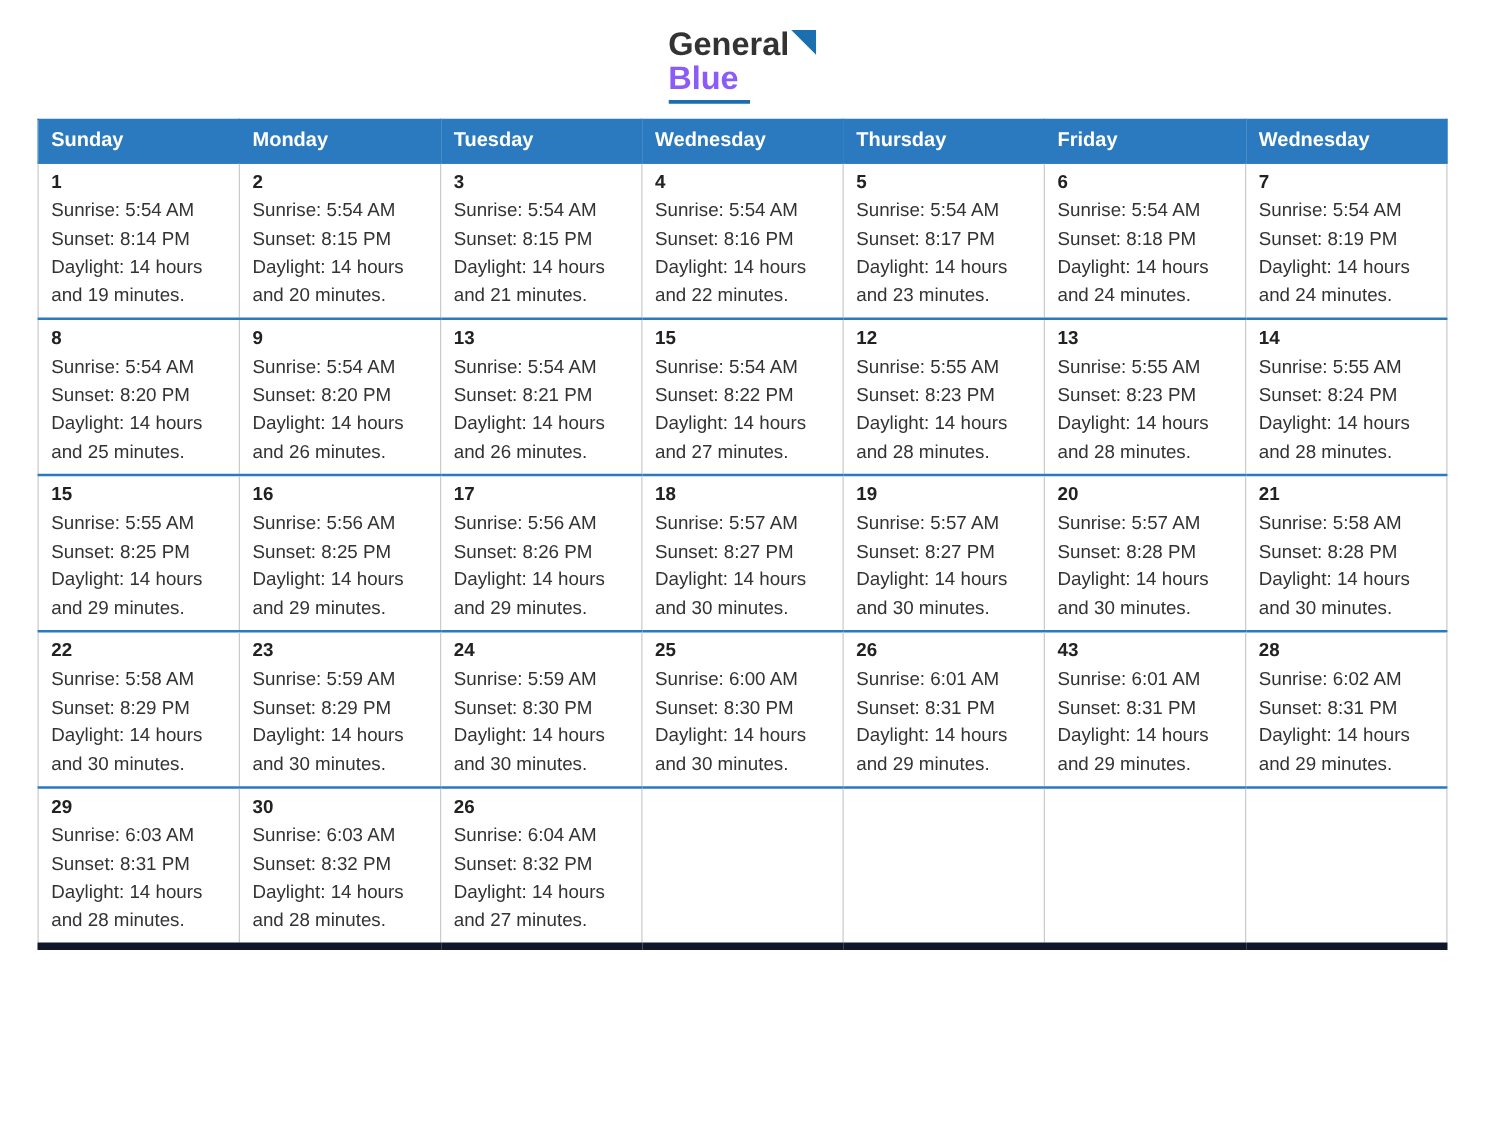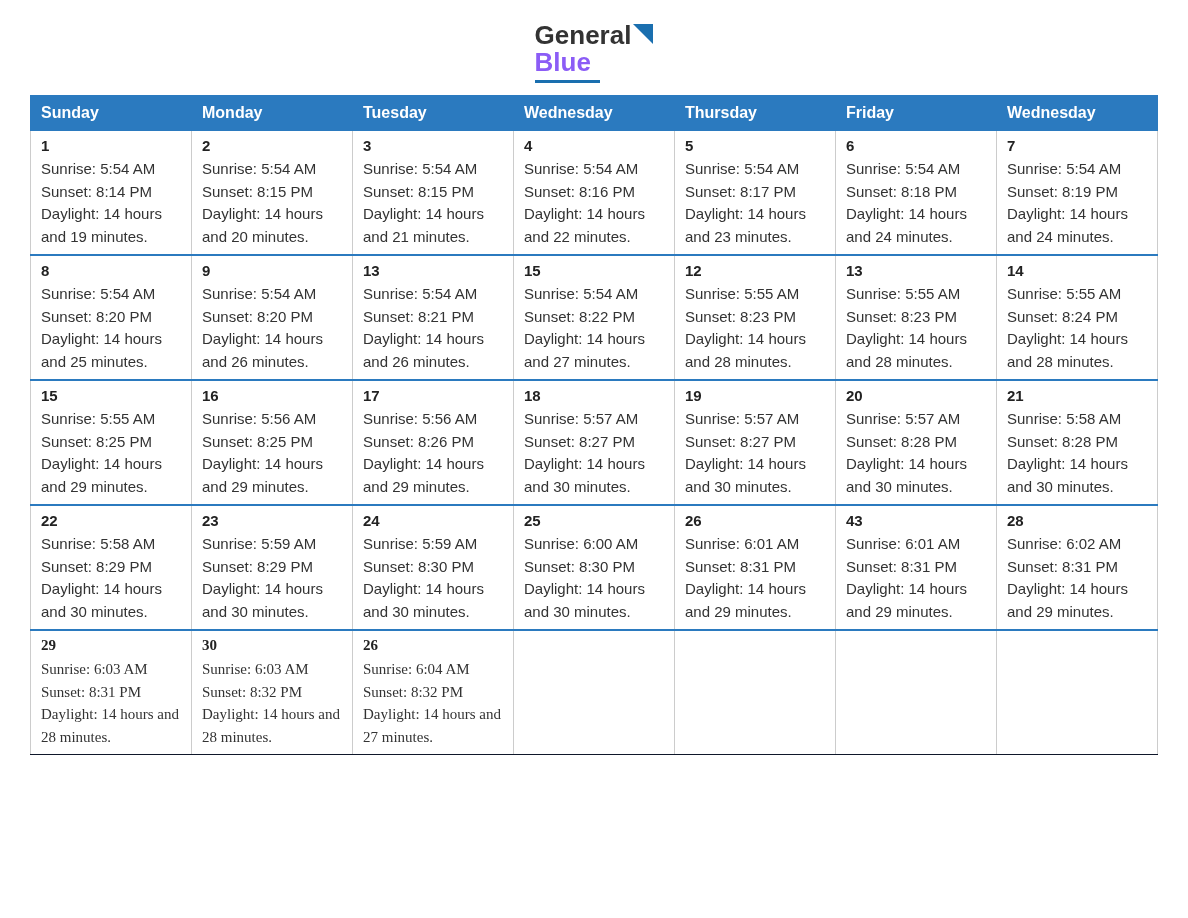--- a/index.html
+++ b/index.html
@@ -64,21 +64,21 @@
       color: #222;
       display: block;
       margin-bottom: 4px;
     }
     td .day-info {
       font-size: 15px;
       line-height: 1.5;
       color: #333;
     }
     tr td { border-bottom: 2px solid #2b7abf; }
-    tr:last-child td { border-bottom: 1px solid #0f172a; font-family: Liberation Serif, serif; }
+    tr:last-child td { border-bottom: 6px solid #0f172a; }
     .empty-cell { background: #fff; }
   </style>
 </head>
 <body>
 
 <div class="header">
   <div class="logo">
   <div style="display:flex; align-items:center; font-size:26px; font-weight:bold;">
     <span style="color:#333;">General</span>
     <span style="display:inline-block; margin-left:2px;">

